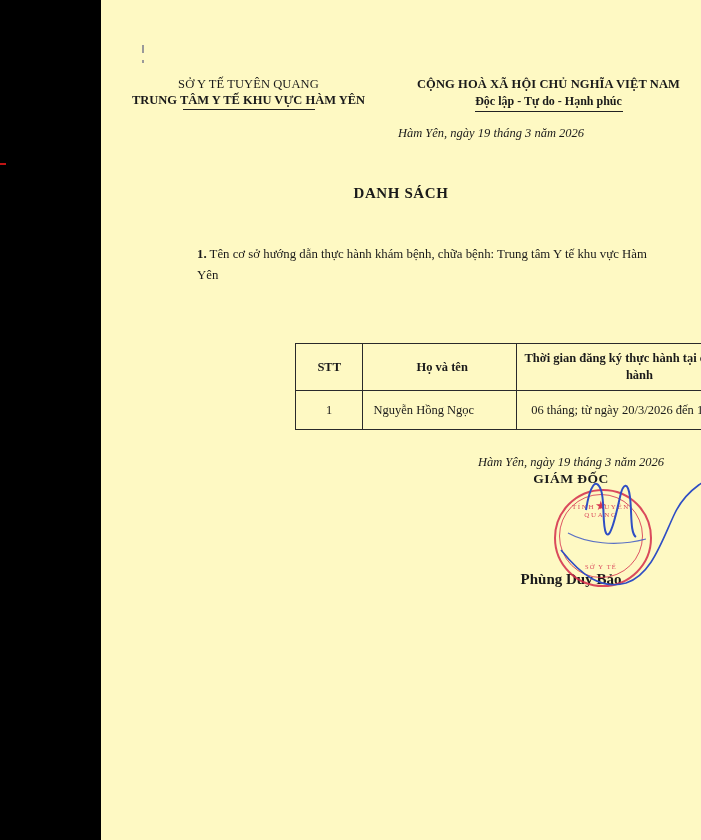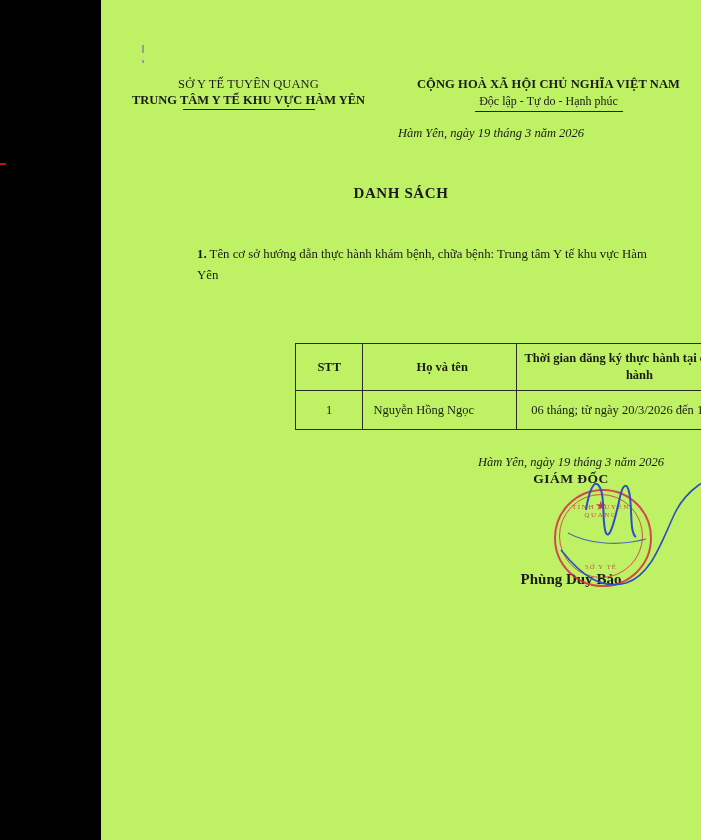--- a/index.html
+++ b/index.html
@@ -31,21 +31,21 @@
     width: 6px;
     height: 2px;
     background: #c01414;
   }
   .page {
     position: absolute;
     left: 101px;
     top: 0;
     width: 600px;
     height: 840px;
-    background: #bef264;
+    background: #fef9c3;
   }
   .speck {
     position: absolute;
     background: #9a9a9a;
   }
   .speck.s1 { left: 41px; top: 45px; width: 2px; height: 8px; }
   .speck.s2 { left: 41px; top: 60px; width: 2px; height: 3px; }
 
   
   .header {
@@ -70,21 +70,21 @@
     background: #222;
     margin: 1px auto 0 auto;
   }
   .header-right {
     width: 305px;
     text-align: center;
     font-size: 12.5px;
     line-height: 17px;
   }
   .header-right .line1 { font-weight: bold; letter-spacing: 0.1px; }
-  .header-right .line2 { font-weight: normal; font-size: 12px; }
+  .header-right .line2 { font-weight: bold; font-size: 12px; }
   .header-right .underline {
     width: 148px;
     height: 1px;
     background: #222;
     margin: 1px auto 0 auto;
   }
   .datum {
     position: absolute;
     left: 0;
     top: 126px;

